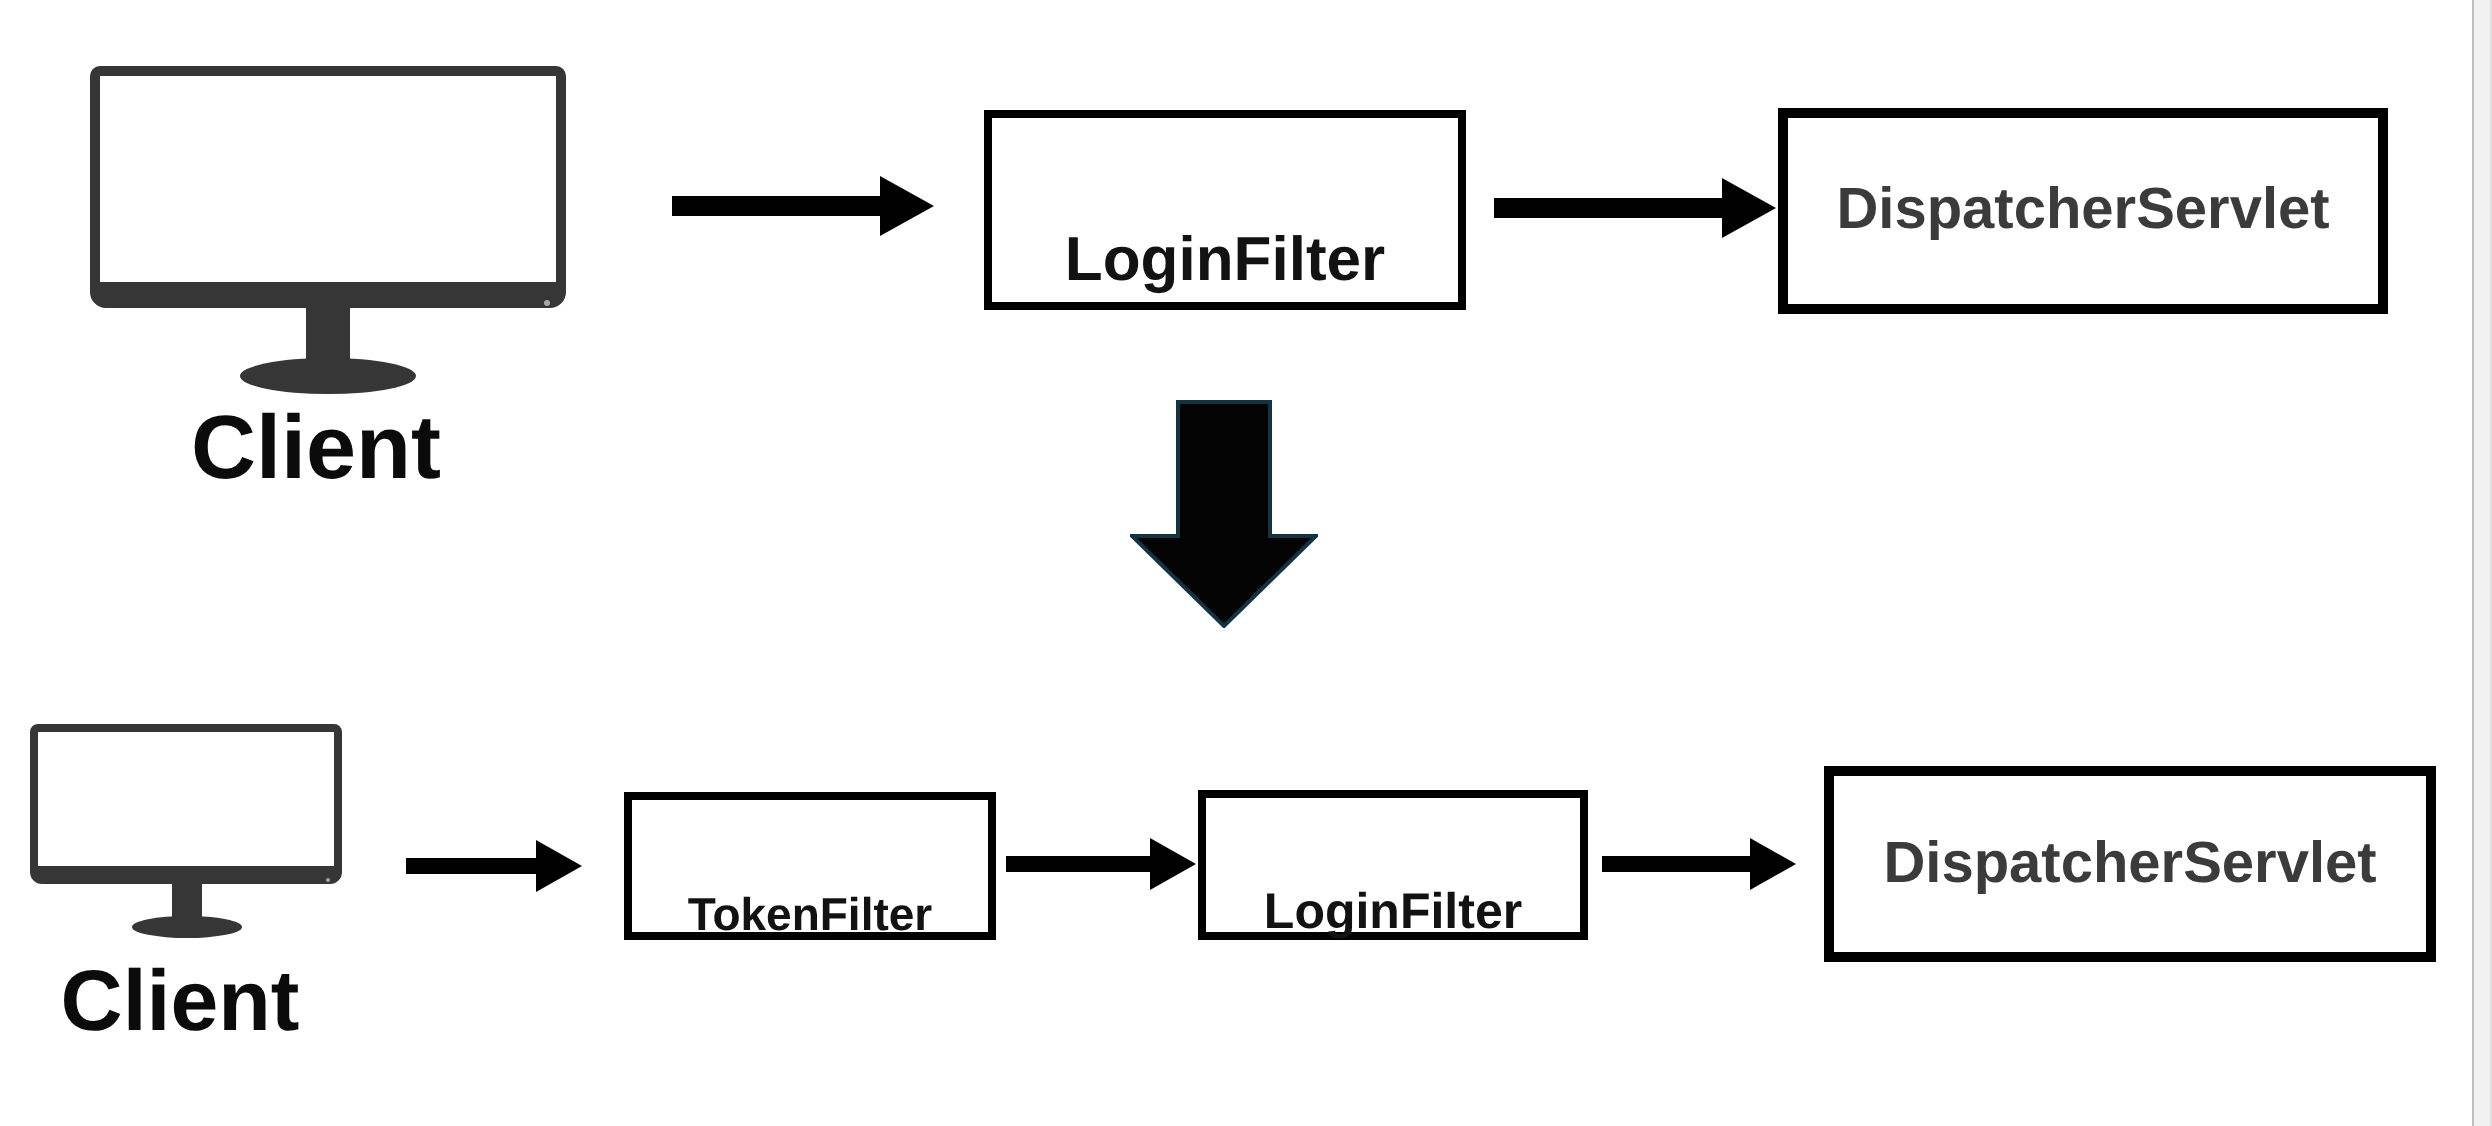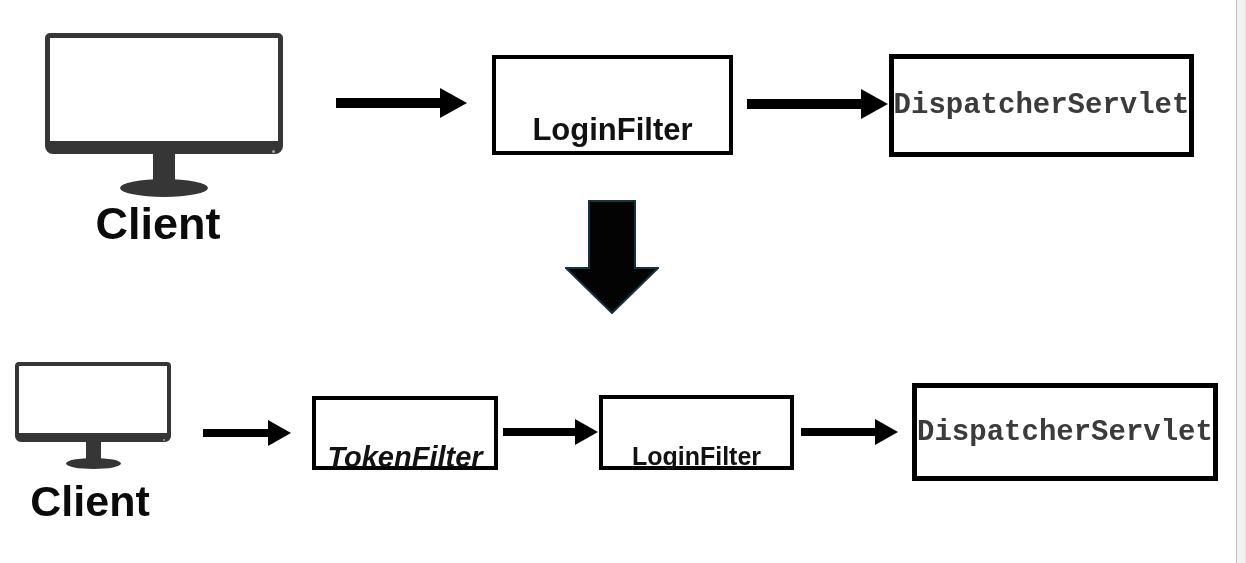--- a/index.html
+++ b/index.html
@@ -41,28 +41,28 @@
 
   .client-label{position:absolute;font-weight:700;color:#0b0b0b;text-align:center;line-height:1;}
   .c-top{left:28px;top:201px;width:260px;font-size:45px;}
   .c-bottom{left:5px;top:480px;width:170px;font-size:43px;}
 
   
   .node{position:absolute;display:flex;align-items:center;justify-content:center;
         background:#ffffff;border:4px solid var(--box-border);}
   .node-label{font-weight:700;line-height:1;white-space:nowrap;}
   .filter{color:var(--filter-text);margin-top:48px;}
-  .servlet{color:var(--servlet-text);font-family:Liberation Mono, monospace;}
+  .servlet{color:var(--servlet-text);}
 
   .box1{left:492px;top:55px;width:241px;height:100px;}
   .box1 .node-label{font-size:31px;}
   .box2{left:889px;top:54px;width:305px;height:103px;border-width:5px;}
   .box2 .node-label{font-size:29px;}
   .box3{left:312px;top:396px;width:186px;height:74px;}
-  .box3 .node-label{font-size:29px;font-style:italic;}
+  .box3 .node-label{font-size:23px;}
   .box4{left:599px;top:395px;width:195px;height:75px;}
   .box4 .node-label{font-size:25px;}
   .box5{left:912px;top:383px;width:306px;height:98px;border-width:5px;}
   .box5 .node-label{font-size:29px;}
 
   
   .h-arrow{position:absolute;display:flex;align-items:center;}
   .h-arrow i{display:block;}
   .h-arrow .shaft{flex:1;background:var(--arrow);}
   .h-arrow .head{width:0;height:0;border-style:solid;border-color:transparent;border-left-color:var(--arrow);}

